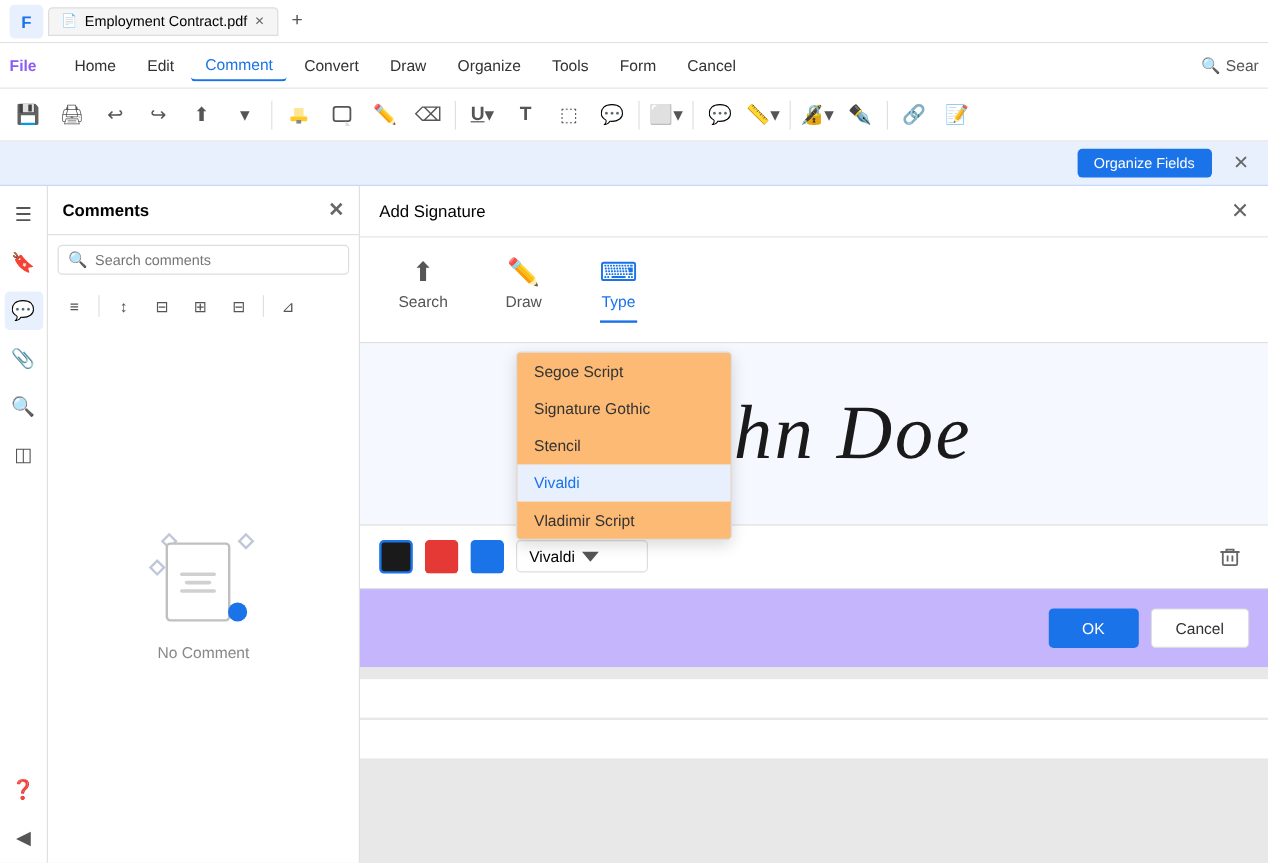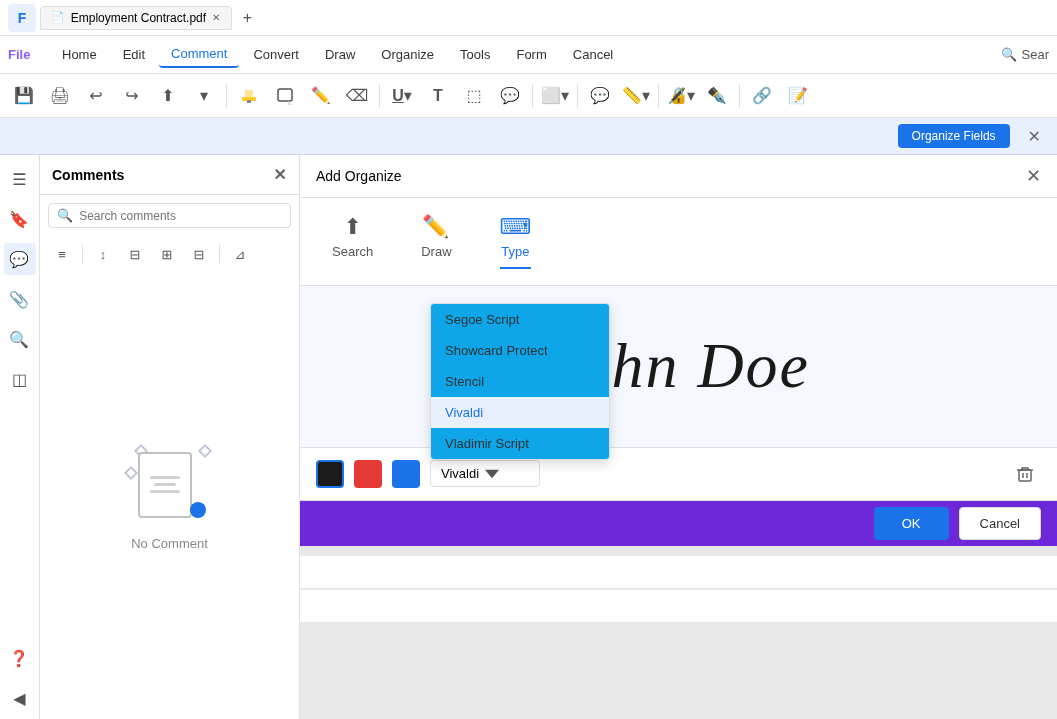--- a/index.html
+++ b/index.html
@@ -67,27 +67,27 @@
 
     .sig-footer { background: #fff; border-top: 1px solid #e0e0e0; padding: 10px 16px; }
     .sig-controls { display: flex; align-items: center; gap: 10px; }
     .color-swatch { width: 28px; height: 28px; border-radius: 4px; cursor: pointer; border: 2px solid #1a73e8; }
     .color-swatch.black { background: #1a1a1a; border-color: #1a73e8; }
     .color-swatch.red { background: #e53935; border-color: transparent; }
     .color-swatch.blue { background: #1a73e8; border-color: transparent; }
 
     .font-dropdown { position: relative; display: inline-block; }
     .font-select-btn { display: flex; align-items: center; gap: 6px; border: 1px solid #ddd; border-radius: 4px; padding: 5px 10px; background: #fff; cursor: pointer; font-size: 13px; min-width: 110px; }
-    .font-dropdown-menu { position: absolute; bottom: 100%; left: 0; background: #0ea5e9; border: 1px solid #ddd; border-radius: 4px; min-width: 180px; box-shadow: 0 4px 12px rgba(0,0,0,0.15); z-index: 100; }
+    .font-dropdown-menu { position: absolute; bottom: 100%; left: 0; background: #fdba74; border: 1px solid #ddd; border-radius: 4px; min-width: 180px; box-shadow: 0 4px 12px rgba(0,0,0,0.15); z-index: 100; }
     .font-option { padding: 8px 14px; font-size: 13px; cursor: pointer; color: #333; }
     .font-option.selected { background: #e8f0fe; color: #1a73e8; font-weight: 500; }
 
     .trash-btn { margin-left: auto; width: 32px; height: 32px; display: flex; align-items: center; justify-content: center; cursor: pointer; color: #555; }
 
-    .sig-action-row { display: flex; justify-content: flex-end; gap: 10px; padding: 6px 16px; background: #6d28d9; border-top: 1px solid #e0e0e0; }
+    .sig-action-row { display: flex; justify-content: flex-end; gap: 10px; padding: 16px 16px; background: #c4b5fd; border-top: 1px solid #e0e0e0; }
     .btn-ok { background: #1a73e8; color: #fff; border: none; border-radius: 4px; padding: 8px 28px; font-size: 13px; cursor: pointer; font-weight: 500; }
     .btn-cancel { background: #fff; color: #333; border: 1px solid #ddd; border-radius: 4px; padding: 8px 20px; font-size: 13px; cursor: pointer; }
 
     
     .dropdown-scroll { max-height: 220px; overflow-y: auto; }
     .dropdown-scroll::-webkit-scrollbar { width: 6px; }
     .dropdown-scroll::-webkit-scrollbar-thumb { background: #ccc; border-radius: 3px; }
 
     
     .no-comment-icon { position: relative; width: 80px; height: 80px; }
@@ -228,21 +228,21 @@
       </div>
       <span>No Comment</span>
     </div>
   </div>
 
   <div class="doc-area">
 
     <div class="signature-overlay">
 
       <div class="sig-header">
-        <span>Add Organize</span>
+        <span>Add Signature</span>
         <span class="sig-close">✕</span>
       </div>
 
       <div class="sig-tabs">
         <div class="sig-tab">
           <span class="tab-icon">⬆</span>
           <span>Search</span>
         </div>
         <div class="sig-tab">
           <span class="tab-icon">✏️</span>
@@ -269,21 +269,21 @@
             <div class="font-select-btn">
               <span>Vivaldi</span>
               <svg viewBox="0 0 10 6">
                   <path d="M0 0 L5 6 L10 0Z" fill="#555"></path>
                 </svg>
             </div>
 
             <div class="font-dropdown-menu">
               <div class="dropdown-scroll">
                 <div class="font-option">Segoe Script</div>
-                <div class="font-option">Showcard Protect</div>
+                <div class="font-option">Signature Gothic</div>
                 <div class="font-option">Stencil</div>
                 <div class="font-option selected">Vivaldi</div>
                 <div class="font-option">Vladimir Script</div>
               </div>
             </div>
           </div>
 
           <div class="trash-btn" title="Clear">
             <svg width="18" height="18" viewBox="0 0 18 18">
               <rect x="3" y="5" width="12" height="11" rx="1" fill="none" stroke="#666" stroke-width="1.5"></rect>

